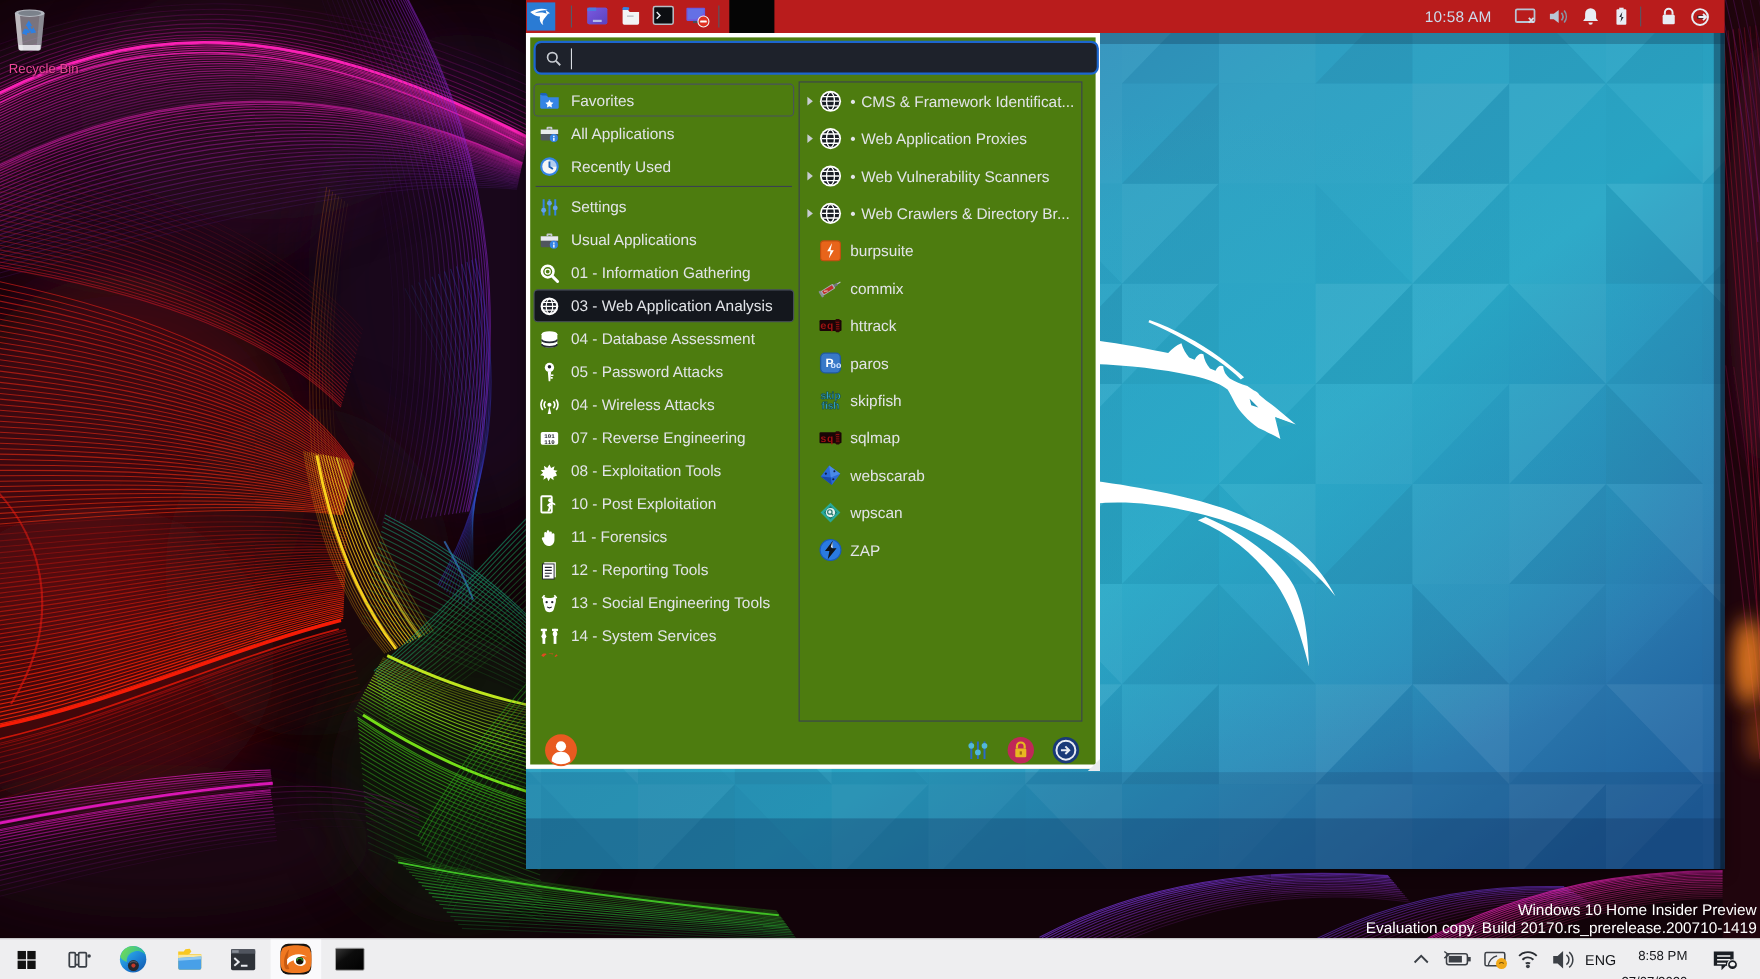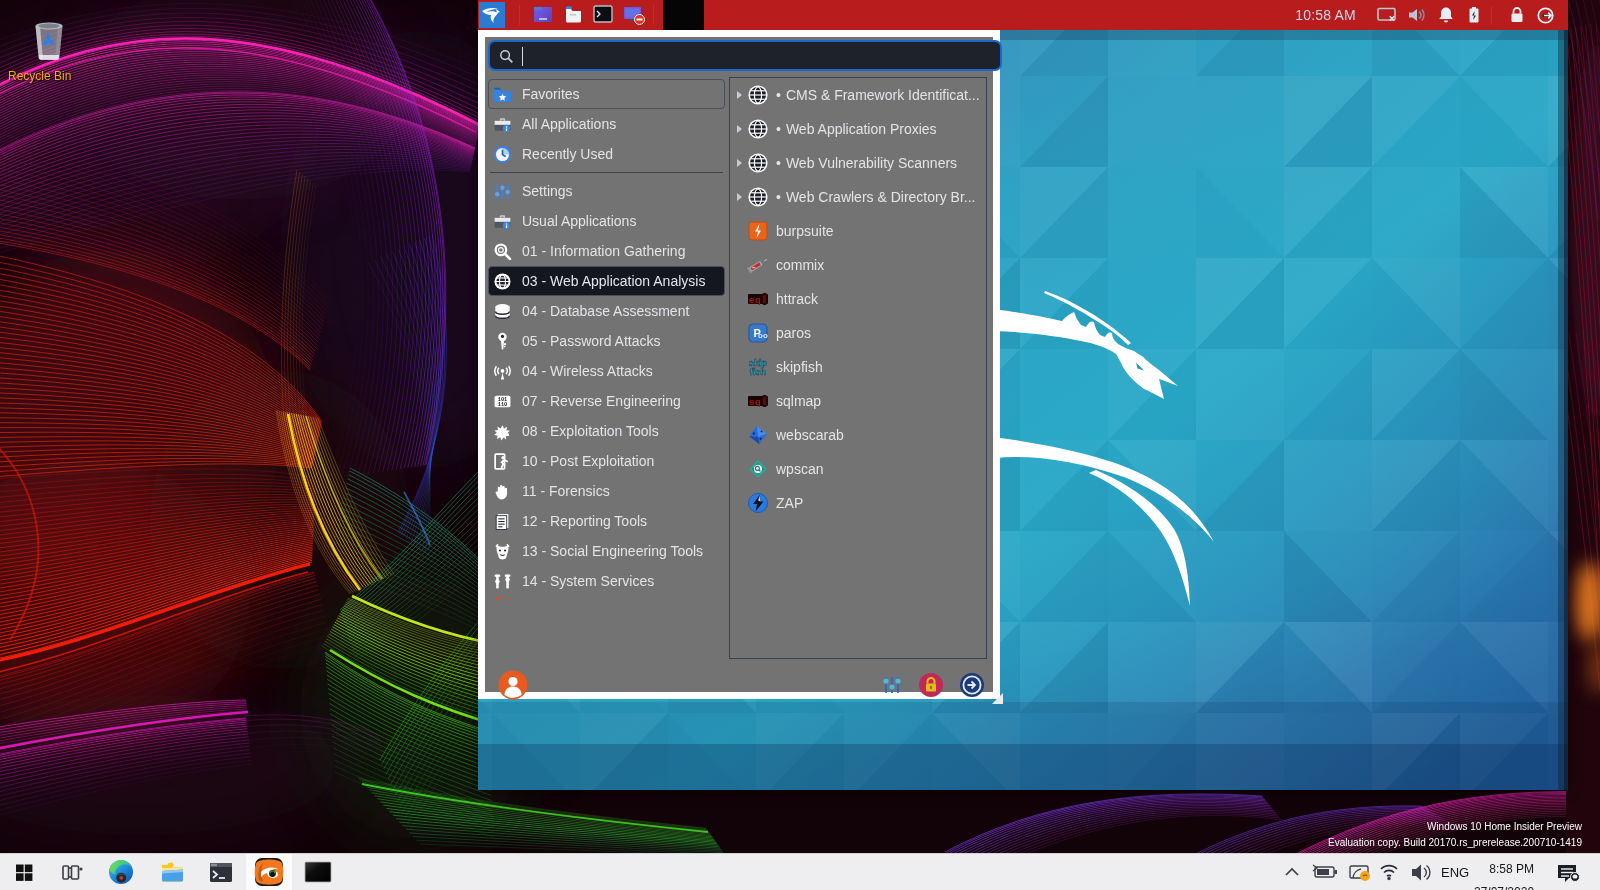--- a/index.html
+++ b/index.html
@@ -1,29 +1,29 @@
 <!DOCTYPE html>
 <html><head><meta charset="utf-8"><style>
 *{margin:0;padding:0;box-sizing:border-box}
 html,body{width:1600px;height:890px;overflow:hidden;background:#000;font-family:"Liberation Sans",sans-serif}
 #stage{position:relative;width:1600px;height:890px}
-#recycle{position:absolute;left:8px;top:18px;width:60px;text-align:right;color:#eab308;font-size:12px;white-space:nowrap}
+#recycle{position:absolute;left:8px;top:4px;width:60px;text-align:left;color:#ec4899;font-size:12px;white-space:nowrap}
 #recycle .lbl{margin-top:3px;text-shadow:1px 1px 2px #000}
 #kwin{position:absolute;left:478px;top:0;width:1090px;height:790px;overflow:hidden;box-shadow:0 4px 12px rgba(0,0,0,0.4)}
 #kpanel{position:absolute;left:0;top:0;width:1090px;height:30px;background:#b91c1c;display:flex;align-items:center;z-index:5}
 .klogo{width:27px;height:27px;margin-left:1px;margin-top:0}
 .psep{width:1px;height:20px;background:#525a68;margin-left:13px;margin-right:4px}
 .psep2{display:inline-block;width:1px;height:18px;background:#525a68;margin:0 7px;vertical-align:middle}
 .pic{display:inline-block;margin-left:8px;height:24px}
 .pic svg{vertical-align:middle}
 .pwinbtn{width:41px;height:30px;background:#050505;margin-left:5px}
 .pright{position:absolute;right:12px;top:0;height:30px;display:flex;align-items:center}
 .pclock{color:#ccdaea;font-size:14px;margin-right:12px;letter-spacing:0.2px}
 .pric{display:inline-flex;align-items:center;margin-left:8px}
-#menu{position:absolute;left:0;top:30px;width:522px;height:669px;background:#737373;border:7px solid #ffffff;z-index:6}
+#menu{position:absolute;left:0;top:30px;width:522px;height:669px;background:#4d7c0f;border:4px solid #ffffff;z-index:6}
 #searchbar{position:absolute;left:3px;top:3px;width:514px;height:31px;background:#1e222b;border:2px solid #1c66cf;border-radius:7px}
 #searchbar .mg{position:absolute;left:9px;top:7px}
 #searchbar .caret{position:absolute;left:32px;top:5px;width:1px;height:19px;background:#d8dce2}
 #leftpane{position:absolute;left:3px;top:42px;width:237px}
 .litem{position:relative;height:30px;display:flex;align-items:center;border:1px solid transparent;border-radius:4px}
 .litem .lic{width:20px;height:19px;margin-left:4px;display:inline-flex}
 .litem .ltxt{color:#e2e4e8;font-size:14px;margin-left:9px;white-space:nowrap}
 .litem.fav{border-color:#4a515e}
 .litem.sel{background:#14171d;border-color:#4a515e}
 .lsep{height:1px;background:#3a4150;margin:3px 2px 3px 2px}
@@ -31,21 +31,21 @@
 #rightpane{position:absolute;left:244px;top:40px;width:258px;height:582px;border:1px solid #3a4150;overflow:hidden}
 .ritem{height:34px;display:flex;align-items:center}
 .ritem .arr{width:0;height:0;border-left:5px solid #c8ccd2;border-top:4px solid transparent;border-bottom:4px solid transparent;margin-left:7px}
 .ritem .ric{width:22px;height:22px;margin-left:5px;display:inline-flex}
 .ritem .rtxt{color:#e2e4e8;font-size:14px;margin-left:7px;white-space:nowrap}
 .bdot{margin-right:5px}
 #menubottom{position:absolute;left:0;top:628px;width:520px;height:41px}
 .avatar{position:absolute;left:13px;top:5px}
 .mbicons{position:absolute;right:20px;top:7px;display:flex;align-items:center;gap:15px}
 .grip{position:absolute;right:2px;bottom:2px;width:0;height:0;border-bottom:11px solid #e8eaee;border-left:11px solid transparent}
-#watermark{position:absolute;right:18px;top:819px;text-align:right;color:#ffffff;font-size:10px;line-height:16px}
+#watermark{position:absolute;right:3px;top:819px;text-align:right;color:#ffffff;font-size:14px;line-height:16px}
 #taskbar{position:absolute;left:0;top:853px;width:1600px;height:37px;background:#eeeef0;border-top:1px solid #d4d4d6;box-sizing:border-box}
 .tbi{position:absolute;top:0}
 .tbact{position:absolute;left:246px;top:0;width:46px;height:37px;background:#fafafc}
 .tbtxt{position:absolute;color:#14161a}
 </style></head><body>
 <div id="stage">
 <svg width="1600" height="853" viewBox="0 0 1600 853" style="position:absolute;left:0;top:0">
 <rect width="1600" height="853" fill="#120309"></rect>
 <defs>
         <filter id="bl" x="-60%" y="-60%" width="220%" height="220%">

